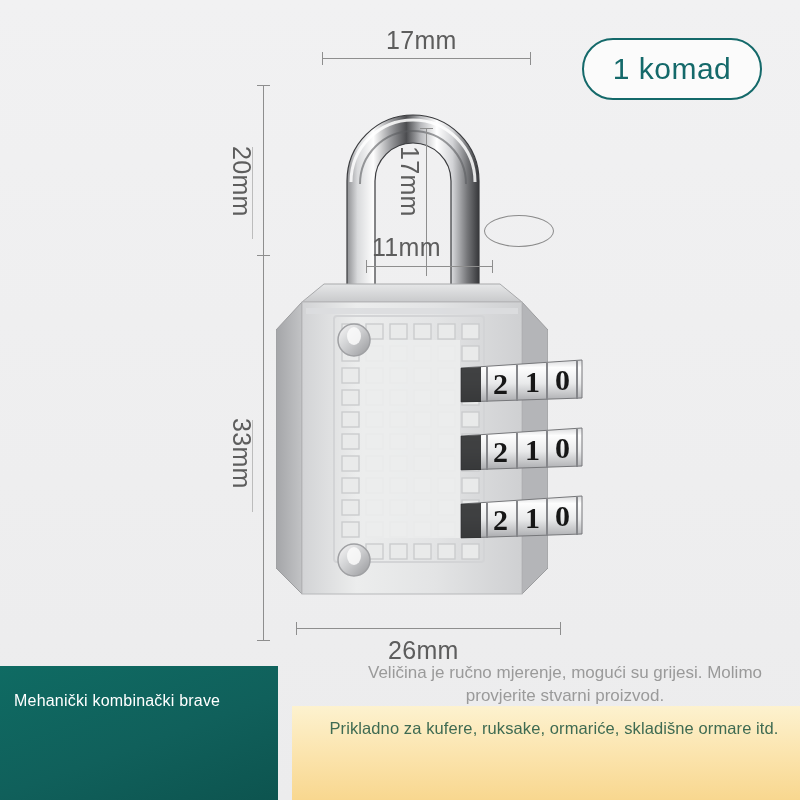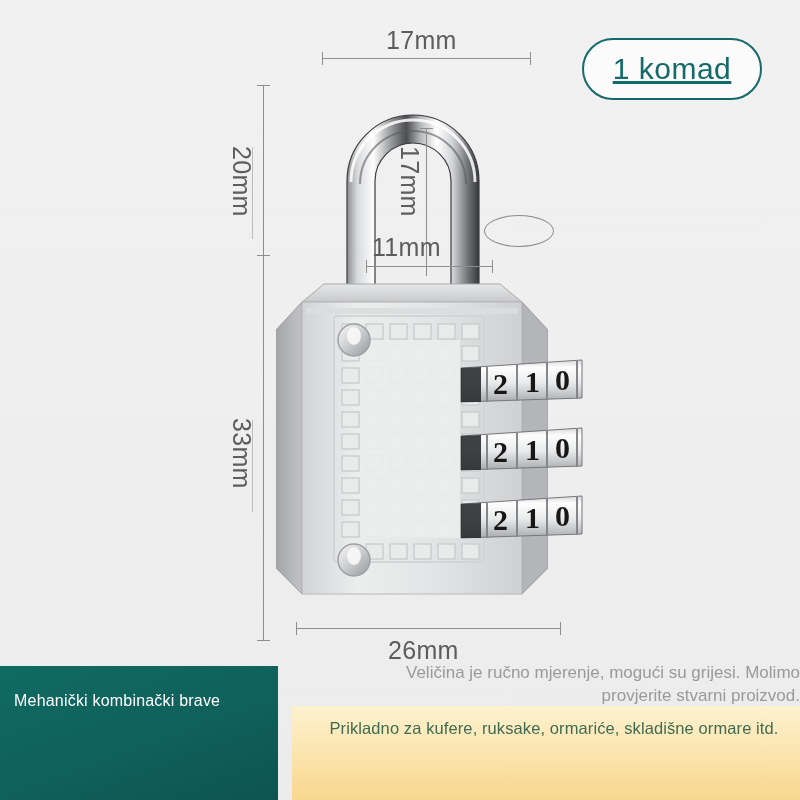--- a/index.html
+++ b/index.html
@@ -34,21 +34,20 @@
     background: #fbfbfb;
     display: flex;
     align-items: center;
     justify-content: center;
     box-sizing: border-box;
   }
   .qty-badge span {
     font-size: 30px;
     color: #14696a;
     letter-spacing: 0.5px;
-    text-decoration: underline;
   }
 
   
   .dim-line { position: absolute; background: #8e8e8e; }
   .dim-h { height: 1px; }
   .dim-v { width: 1px; }
   .cap-v { position: absolute; width: 1px; height: 13px; background: #8e8e8e; }
   .cap-h { position: absolute; height: 1px; width: 13px; background: #8e8e8e; }
 
   .dim-label {
@@ -58,21 +57,21 @@
     white-space: nowrap;
     letter-spacing: 0.3px;
   }
   .rot-cw { transform: rotate(90deg); transform-origin: left top; }
 
   .note-text {
     position: absolute;
     color: #9a9a9a;
     font-size: 17px;
     line-height: 1.35;
-    text-align: right;
+    text-align: center;
     white-space: pre-line;
   }
 
   .ellipse-mark {
     position: absolute;
     border: 1px solid #8b8b8b;
     border-radius: 50%;
     background: transparent;
   }
 

